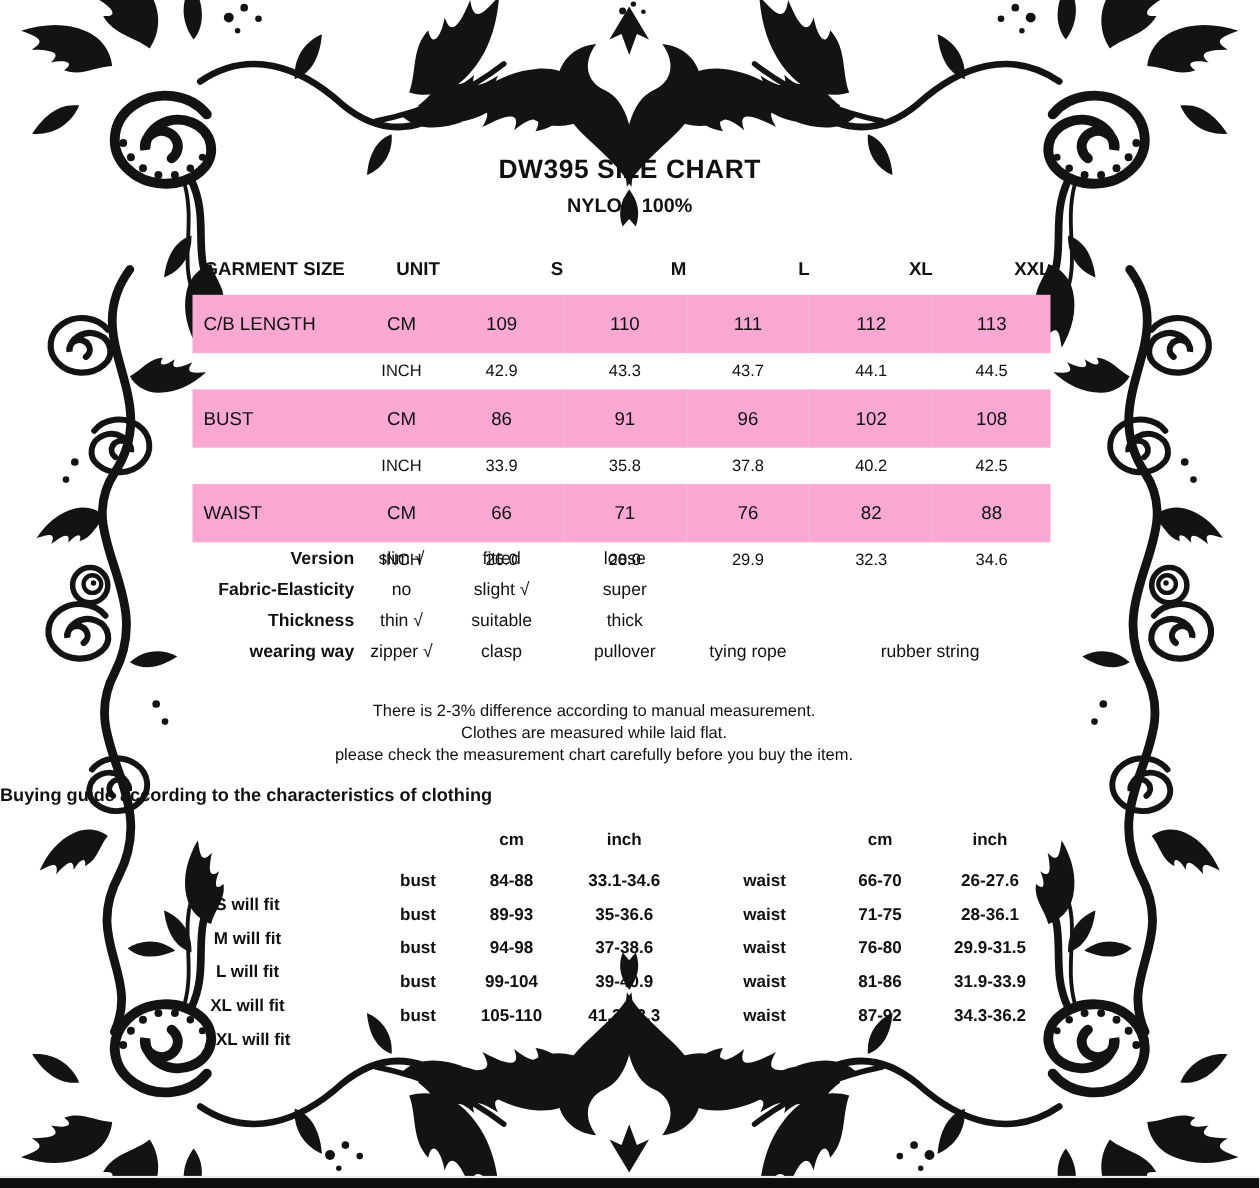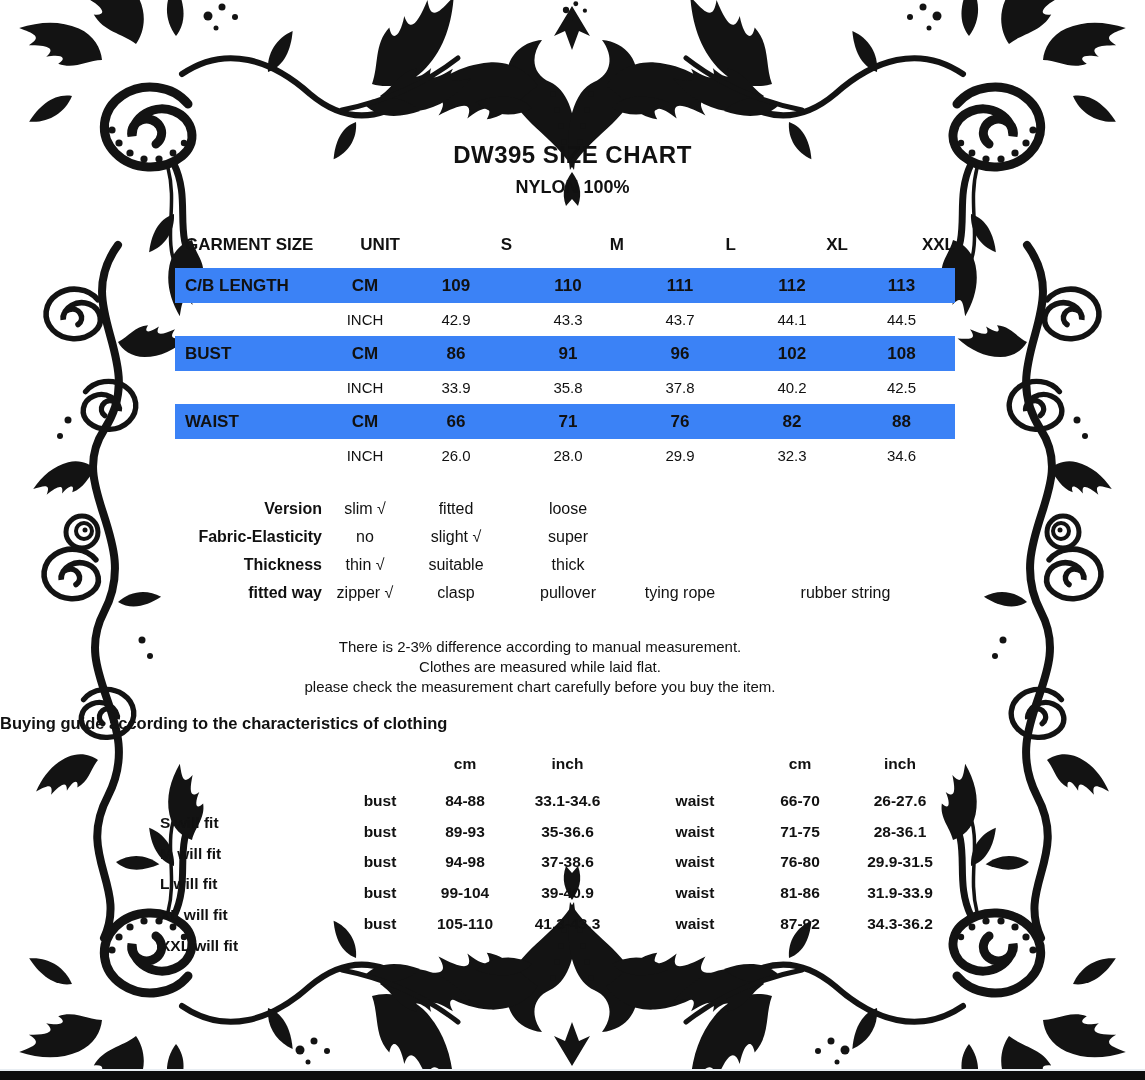--- a/index.html
+++ b/index.html
@@ -14,21 +14,21 @@
               font-size:24px; font-weight:700; letter-spacing:.5px; }
   .subtitle { position:absolute; top:177px; left:0; width:1145px; text-align:center;
               font-size:18px; font-weight:700; }
 
   
   .size-table { position:absolute; top:222px; left:175px; width:780px;
                 border-collapse:collapse; table-layout:fixed; }
   .size-table th, .size-table td { padding:0; text-align:center; vertical-align:middle; white-space:nowrap; }
   .size-table thead th { height:46px; font-size:17px; font-weight:700;text-align:right; }
   .size-table thead th.label-col { text-align:left; padding-left:10px; }
-  .row-cm  td { height:35px; background:#3b82f6; font-size:17px; font-weight:700; }
+  .row-cm  td { height:53px; background:#f9a8d4; font-size:17px; font-weight:400; }
   .row-inch td { height:33px; font-size:15px; font-weight:400; }
   .size-table td.label-cell { text-align:left; padding-left:10px; }
 
   
   .attr-row { position:absolute; left:175px; width:780px; height:28px;
               display:grid; grid-template-columns:155px 70px 112px 112px 112px 219px;
               align-items:center; }
   .attr-label { text-align:right; padding-right:8px; font-weight:700; font-size:16px; white-space:nowrap; }
   .attr-val   { text-align:center; font-size:16px; white-space:nowrap; }
 
@@ -37,21 +37,21 @@
            font-size:15px; line-height:20px; }
 
   .guide-title { position:absolute; top:714px; left:0; width:1145px; 
                  font-size:16.5px; font-weight:700; }
 
   
   .guide-row { position:absolute; left:160px; width:795px; height:30px;
                display:grid; grid-template-columns:170px 100px 70px 135px 120px 90px 110px;
                align-items:center; font-size:15.5px; font-weight:700; }
   .guide-row > div { text-align:center; white-space:nowrap; }
-  .guide-row .g-size { text-align:left; padding-right:40px;margin-top:44px; }
+  .guide-row .g-size { text-align:center; padding-right:40px;margin-top:44px; }
 
   .bottom-hairline { position:absolute; left:0; top:1069px; width:1145px; height:2px;
                      background:#e8edf2; z-index:2; }
   .bottom-bar { position:absolute; left:0; top:1071px; width:1145px; height:9px;
                 background:#0d0d0d; z-index:2; }
 </style>
 </head>
 <body>
 
 <div class="page">
@@ -293,21 +293,21 @@
     </div>
     <div class="attr-row" style="top:523px">
       <div class="attr-label">Fabric-Elasticity</div>
       <div class="attr-val">no</div>
       <div class="attr-val">slight √</div>
       <div class="attr-val">super</div>
       <div class="attr-val"></div>
       <div class="attr-val"></div>
     </div>
     <div class="attr-row" style="top:579px">
-      <div class="attr-label">fitted way</div>
+      <div class="attr-label">wearing way</div>
       <div class="attr-val">zipper √</div>
       <div class="attr-val">clasp</div>
       <div class="attr-val">pullover</div>
       <div class="attr-val">tying rope</div>
       <div class="attr-val">rubber string</div>
     </div>
 
     <div class="notes">
       <div>There is 2-3% difference according to manual measurement.</div>
       <div>Clothes are measured while laid flat.</div>

